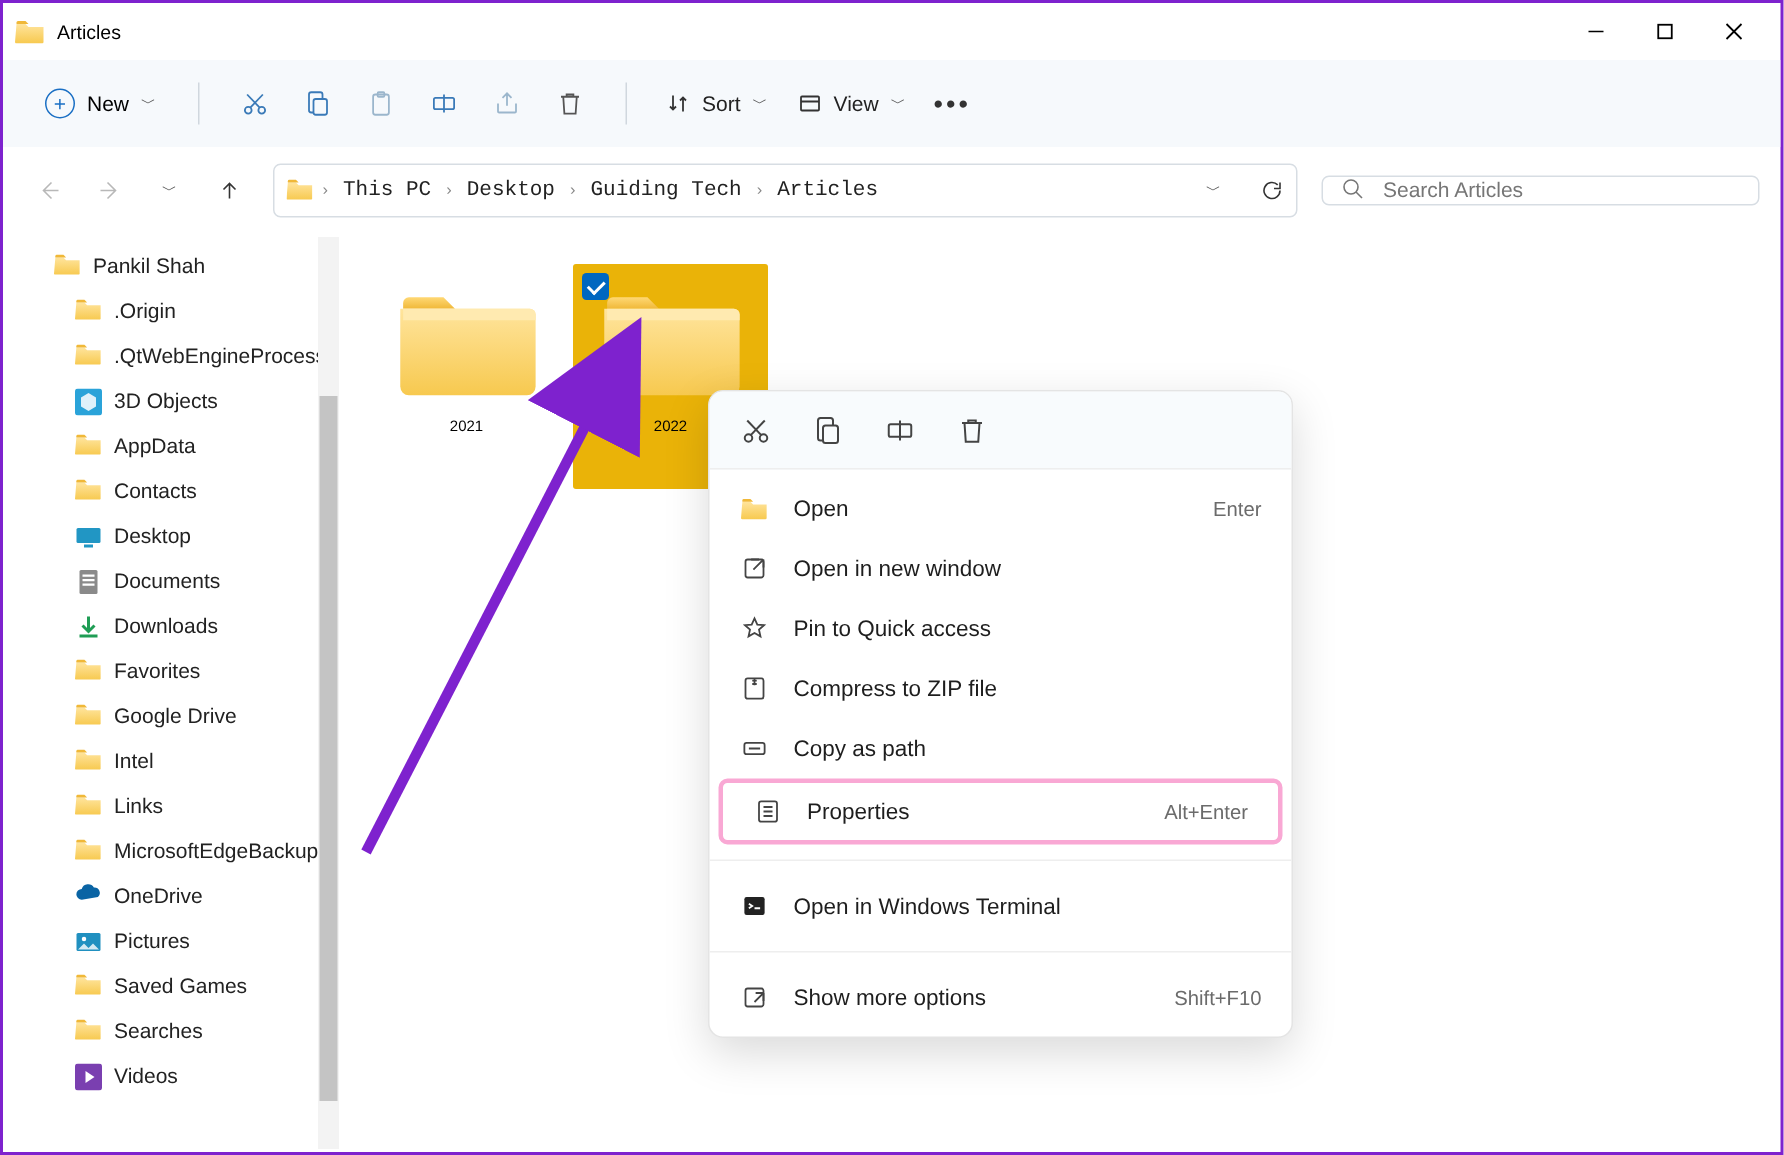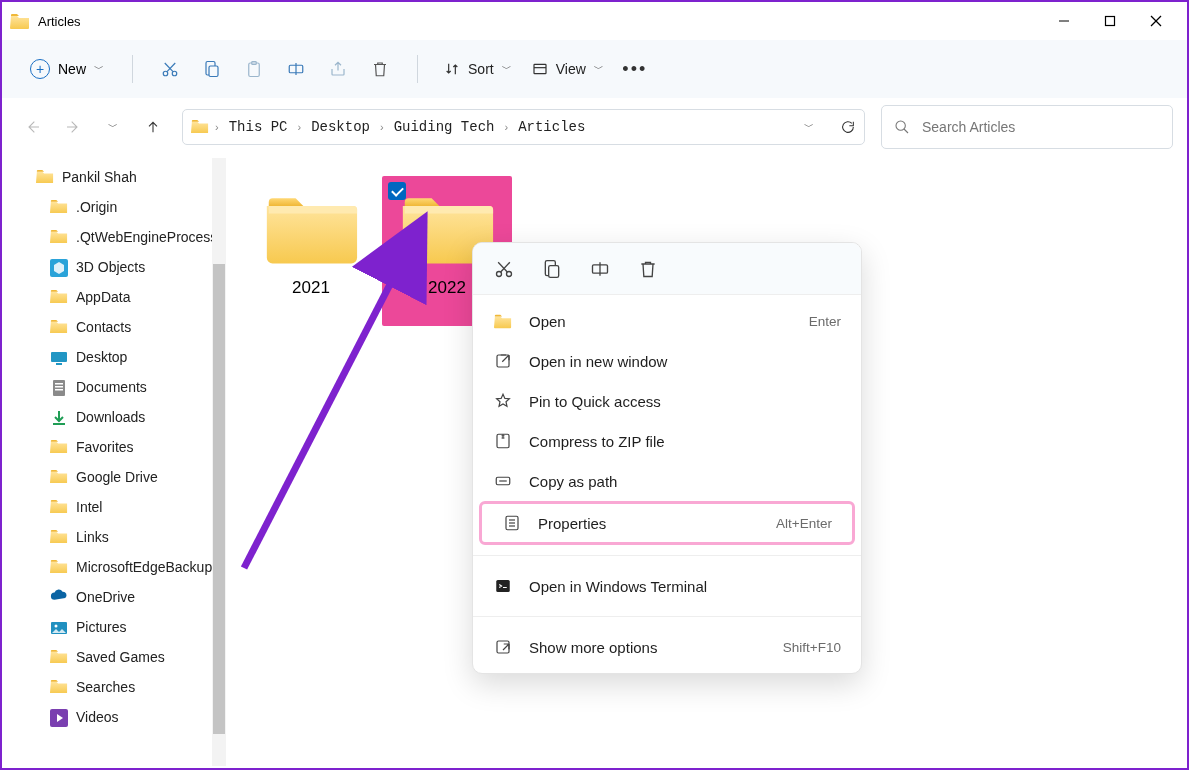--- a/index.html
+++ b/index.html
@@ -26,38 +26,38 @@
   .more { font-size: 18px; letter-spacing: 2px; color:#333; }
 
   
   .navrow { height: 58px; display: flex; align-items: center; padding: 0 14px; gap: 6px; }
   .nav-btn { width: 34px; height: 34px; display:flex; align-items:center; justify-content:center; color:#555; }
   .nav-btn.disabled { color: #b8b8b8; }
   .addr { flex: 1; height: 36px; border: 1px solid #d7dde3; border-radius: 5px; display:flex; align-items:center; padding: 0 8px; gap: 6px; font-size:14px; color:#222; margin: 0 10px 0 6px; }
   .addr .crumb { padding: 2px 4px; font-family: Liberation Mono, monospace; }
   .addr .ch { color:#888; font-size:11px; }
   .addr .spacer { flex:1; }
-  .search { width: 292px; height: 44px; border: 1px solid #d7dde3; border-radius: 5px; display:flex; align-items:center; padding: 0 12px; gap: 12px; color:#767676; font-size:14px; }
+  .search { width: 292px; height: 20px; border: 1px solid #d7dde3; border-radius: 5px; display:flex; align-items:flex-start; padding: 0 12px; gap: 12px; color:#767676; font-size:14px; }
 
   
   .body { position: absolute; top: 156px; left: 2px; right: 2px; bottom: 2px; display: flex; }
   .tree { width: 222px; overflow: hidden; position: relative; }
   .tree-inner { padding: 4px 0 4px 32px; }
   .tree-item { display:flex; align-items:center; gap: 8px; height: 30px; font-size: 14px; color: #222; white-space: nowrap; }
   .tree-item.sub { padding-left: 14px; }
   .tree-scroll { position:absolute; right:0; top:0; width:14px; height:100%; background:#f3f3f3;}
   .tree-thumb { position:absolute; right:1px; width:12px; background:#c4c4c4; border-radius:0; }
 
   .content { flex:1; position: relative; padding: 18px 20px; }
   .folders { display:flex; gap: 6px; }
   .folder { width: 130px; height: 150px; display:flex; flex-direction:column; align-items:center; justify-content:flex-start; padding-top:12px; border-radius:2px; position:relative;}
-  .folder.selected { background: #ec4899; text-align: center; }
+  .folder.selected { background: #eab308; text-align: center; }
   .check { position:absolute; top:6px; left:6px; width:18px; height:18px; background:#0067c0; border-radius:3px; display:flex; align-items:center; justify-content:center; }
   .check::after { content:""; width:5px; height:9px; border:solid #fff; border-width:0 2px 2px 0; transform:rotate(45deg); margin-top:-2px;}
-  .folder-name { font-size:17px; color:#000; margin-top: 8px; }
+  .folder-name { font-size:10px; color:#000; margin-top: 8px; }
 
   
   .ctx { position:absolute; width:390px; background:#fff; border:1px solid #e4e4e4; border-radius:10px; box-shadow: 0 10px 30px rgba(0,0,0,.15); overflow:hidden; }
   .ctx-top { height:52px; background:#f8fbfd; display:flex; align-items:center; gap: 26px; padding: 0 20px; border-bottom:1px solid #eee;}
   .ctx-top .ci { width:22px; height:22px; color:#444; display:flex; align-items:center; justify-content:center;}
   .ctx-item { height: 40px; display:flex; align-items:center; padding: 0 20px; gap: 16px; font-size:15px; color:#1e1e1e; }
   .ctx-item .ci { width:20px; height:20px; color:#444; display:flex; align-items:center; justify-content:center; flex-shrink:0;}
   .ctx-item .lab { flex:1; }
   .ctx-item .sc { font-size:13.5px; color:#6b6b6b; }
   .ctx-sep { height:1px; background:#eee; margin: 4px 0; }
@@ -393,21 +393,21 @@
           <span class="check"></span>
           <span><svg class="folder-svg" viewBox="0 0 100 80">
               <path d="M6 14 a4 4 0 0 1 4 -4 h24 l8 8 H6 z" fill="url(#fg2)"></path>
               <path d="M6 18 h88 a4 4 0 0 1 4 4 v50 a6 6 0 0 1 -6 6 H10 a6 6 0 0 1 -6 -6 V18 z" fill="url(#fg)"></path>
               <path d="M6 18 h88 a4 4 0 0 1 4 4 v4 H6 z" fill="#ffeab0"></path>
             </svg></span>
           <span class="folder-name">2022</span>
         </div>
       </div>
 
-    <div class="ctx" style="left:246px; top:84px">
+    <div class="ctx" style="left:246px; top:102px">
       <div class="ctx-top">
         <span class="ci">
             <svg width="20" height="20" viewBox="0 0 24 24" fill="none" stroke="currentColor" stroke-width="1.6">
               <circle cx="6" cy="18" r="3"></circle>
               <circle cx="18" cy="18" r="3"></circle>
               <line x1="8" y1="15.5" x2="19" y2="4"></line>
               <line x1="16" y2="4" x2="5" y1="15.5"></line>
             </svg>
           </span>
         <span class="ci">

